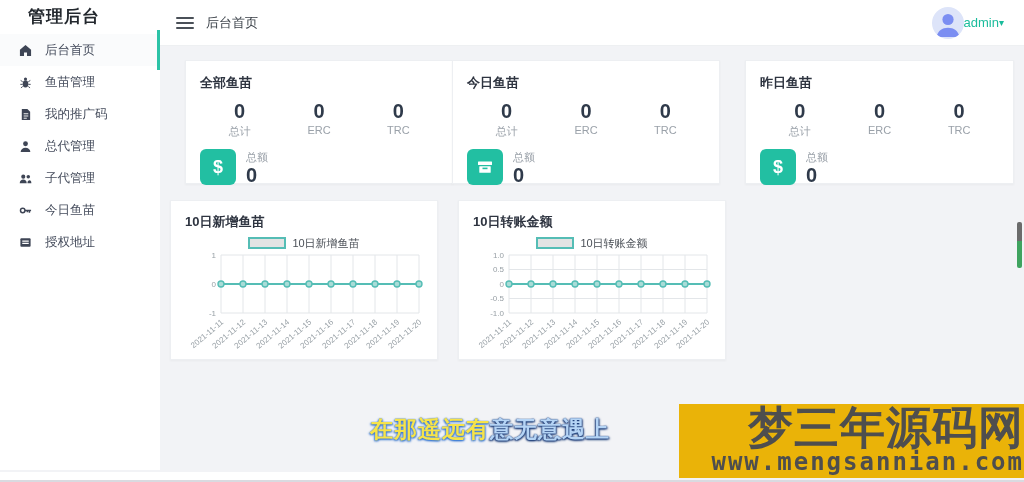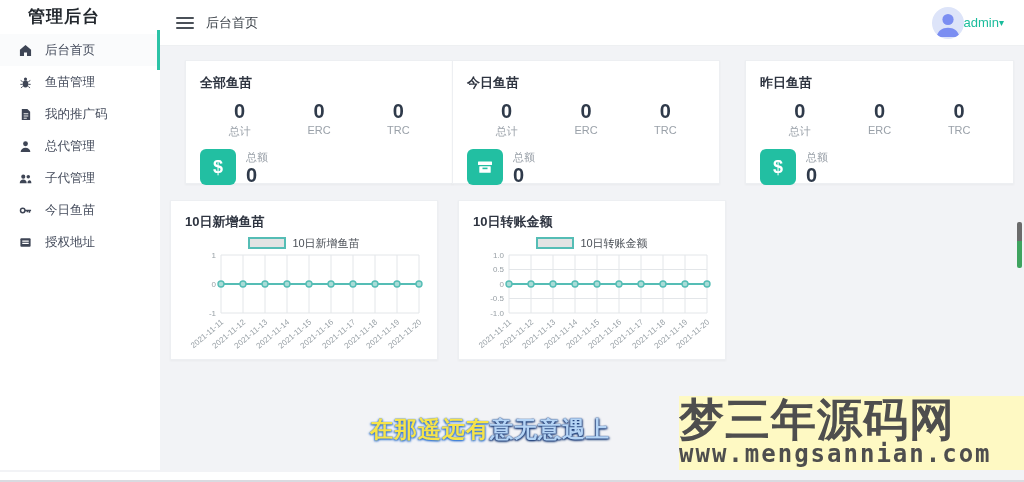--- a/index.html
+++ b/index.html
@@ -46,22 +46,22 @@
   .total-value { font-size:20px; font-weight:bold; color:#2f3a4a; line-height:20px; }
 
   .chart-card { width:268px; height:160px; top:154px; padding:12px 14px 8px; }
   .chart-card.c1 { left:10px; } .chart-card.c2 { left:298px; }
   .legend-row { display:flex; align-items:center; justify-content:center; gap:6px; margin-top:4px; height:16px; }
   .legend-swatch { width:38px; height:12px; background:#e3e3e3; border:2px solid #55bdb5; }
   .legend-label { font-size:11px; color:#4a4f56; }
   .chart-svg { display:block; margin-top:0; }
 
   
-  .watermark { position:absolute; right:0; bottom:12px; width:345px; height:74px; background:#fef9c3;
-    text-align:left; z-index:4; overflow:hidden; }
+  .watermark { position:absolute; right:0; bottom:4px; width:345px; height:74px; background:#eab308;
+    text-align:right; z-index:4; overflow:hidden; }
   .wm-title { font-size:45px; font-weight:bold; color:#4e4e4e; line-height:48px; letter-spacing:1px;
     font-family:"Liberation Serif", serif; white-space:nowrap; }
   .wm-url { font-size:24px; font-weight:bold; color:#4e4e4e; letter-spacing:2px;
     font-family:"DejaVu Sans Mono", monospace; line-height:20px; }
 
   
   .subtitle { position:absolute; left:280px; top:400px; width:420px; text-align:center; z-index:5;
     font-size:23px; font-weight:bold; letter-spacing:1px; white-space:nowrap;margin-top:14px; }
   .sub-sung { color:#f6e34a; text-shadow:0 0 1px #3d7bd4, 1px 1px 2px #3d7bd4, -1px 1px 2px #3d7bd4; }
   .sub-unsung { color:#b5d4f5; text-shadow:0 0 1px #1f3f7a, 1px 1px 2px #1f3f7a, -1px 1px 2px #1f3f7a; }

